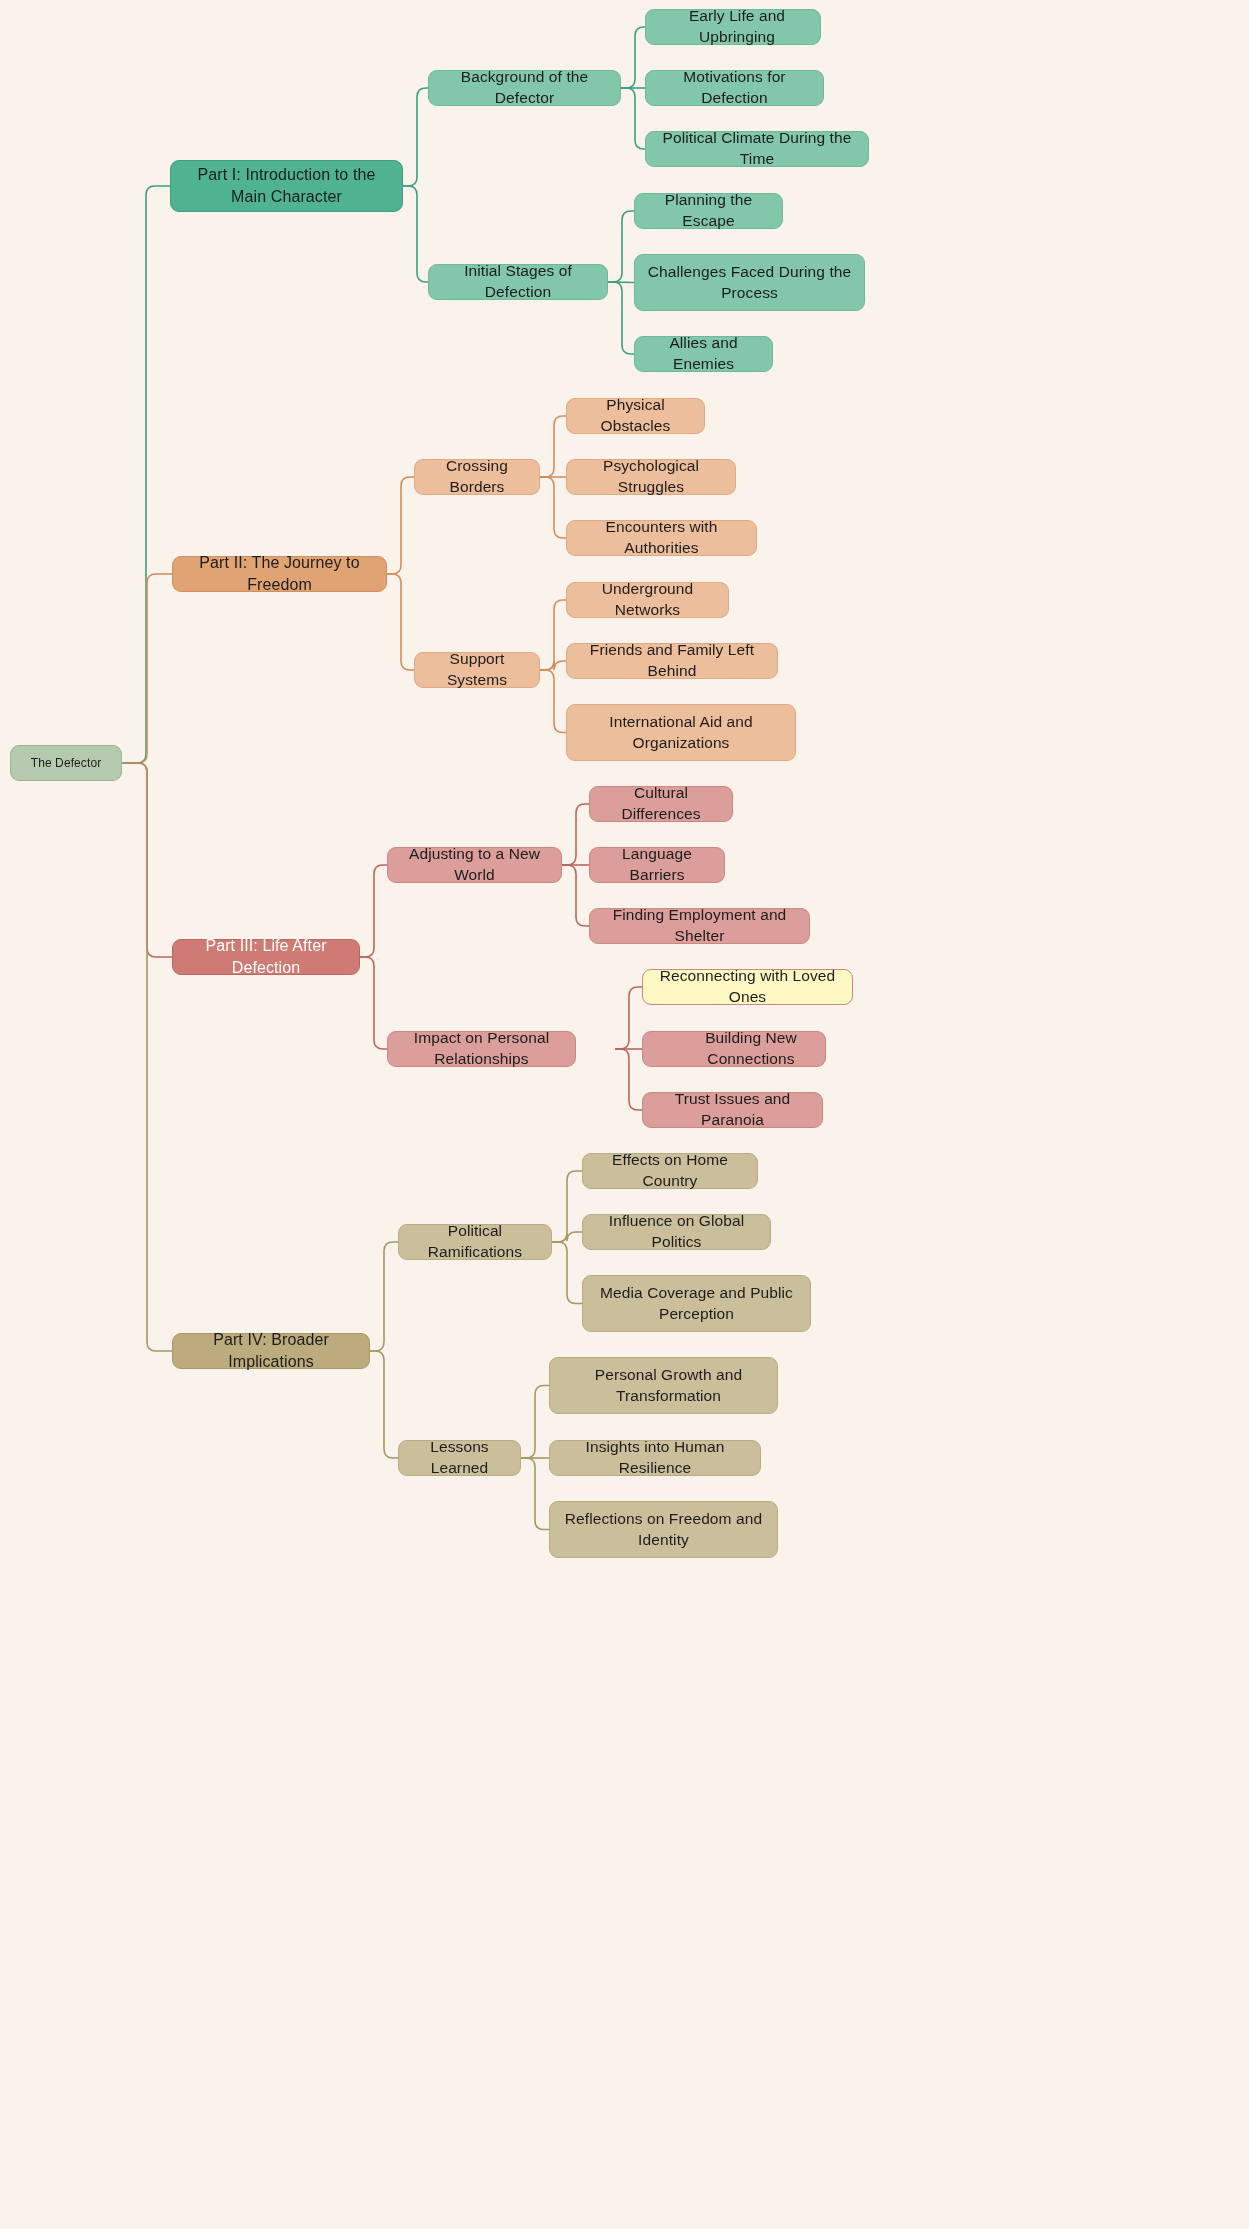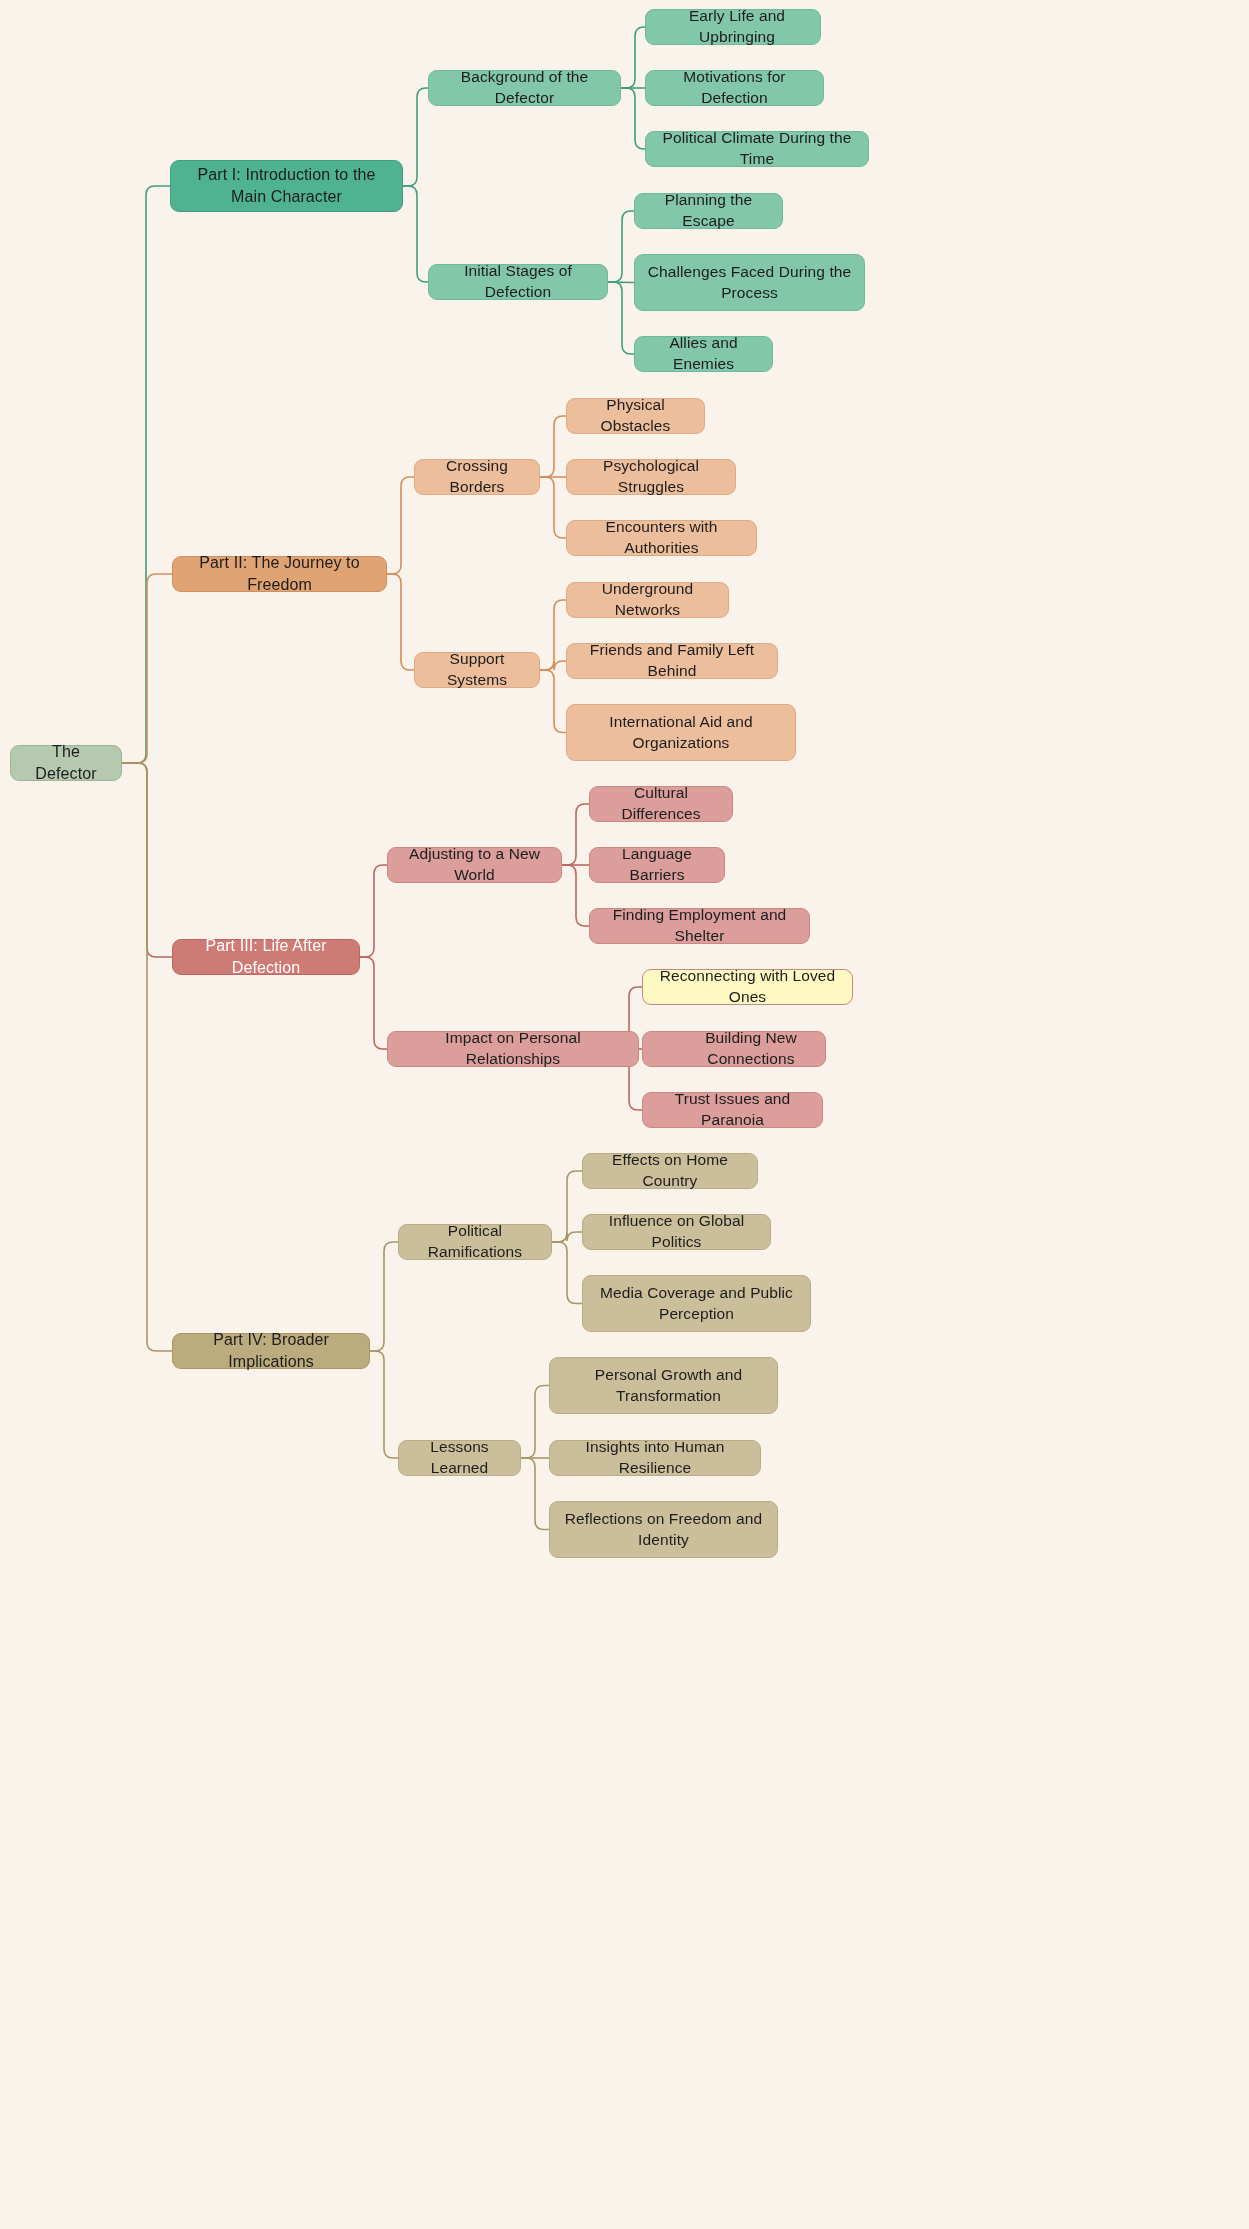--- a/index.html
+++ b/index.html
@@ -20,21 +20,21 @@
     justify-content:center;
     text-align:center;
     border-radius:9px;
     font-size:15.5px;
     line-height:1.35;
     color:#1d1d1d;
     padding:4px 10px;
     letter-spacing:0.1px;
   }
   .node.lvl1{font-size:16px;}
-  .node.root{font-size:16px;}
+  .node.root{font-size:12px;}
 </style>
 </head>
 <body>
 
 <div id="canvas">
   <svg class="edges" id="edge-layer" viewBox="0 0 1249 2229">
       <path d="M 122 763 L 137 763 Q 146 763 146 754 L 146 195 Q 146 186 155 186 L 170 186" fill="none" stroke="#3E9E7E" stroke-width="1.6"></path>
       <path d="M 403 186 L 408 186 Q 417 186 417 177 L 417 97 Q 417 88 426 88 L 428 88" fill="none" stroke="#3E9E7E" stroke-width="1.6"></path>
       <path d="M 621 88 L 626 88 Q 635 88 635 79 L 635 36 Q 635 27 644 27 L 645 27" fill="none" stroke="#3E9E7E" stroke-width="1.6"></path>
       <path d="M 621 88 L 645 88" fill="none" stroke="#3E9E7E" stroke-width="1.6"></path>
@@ -134,21 +134,21 @@
       </div>
       <div class="node lvl3" style="left: 589px; top: 786px; width: 144px; height: 36px; background: rgb(219, 158, 155); border: 1px solid rgb(204, 135, 131);">
         <span>Cultural Differences</span>
       </div>
       <div class="node lvl3" style="left: 589px; top: 847px; width: 136px; height: 36px; background: rgb(219, 158, 155); border: 1px solid rgb(204, 135, 131);">
         <span>Language Barriers</span>
       </div>
       <div class="node lvl3" style="left: 589px; top: 908px; width: 221px; height: 36px; background: rgb(219, 158, 155); border: 1px solid rgb(204, 135, 131);">
         <span>Finding Employment and Shelter</span>
       </div>
-      <div class="node lvl2" style="left: 387px; top: 1031px; width: 252px; height: 36px; background: rgb(219, 158, 155); border: 1px solid rgb(204, 135, 131);">
+      <div class="node lvl2" style="left: 387px; top: 1031px; width: 189px; height: 36px; background: rgb(219, 158, 155); border: 1px solid rgb(204, 135, 131);">
         <span>Impact on Personal Relationships</span>
       </div>
       <div class="node lvl3" style="left: 642px; top: 969px; width: 211px; height: 36px; background: #fef9c3; border: 1px solid rgb(204, 135, 131);">
         <span>Reconnecting with Loved Ones</span>
       </div>
       <div class="node lvl3" style="left: 642px; top: 1031px; width: 184px; height: 36px; background: rgb(219, 158, 155); border: 1px solid rgb(204, 135, 131); padding-left: 44px;">
         <span>Building New Connections</span>
       </div>
       <div class="node lvl3" style="left: 642px; top: 1092px; width: 181px; height: 36px; background: rgb(219, 158, 155); border: 1px solid rgb(204, 135, 131);">
         <span>Trust Issues and Paranoia</span>

